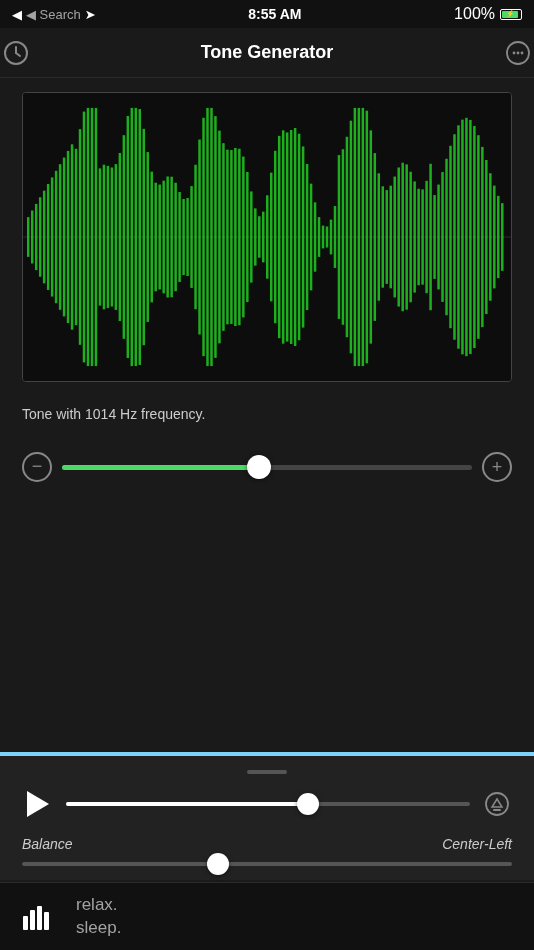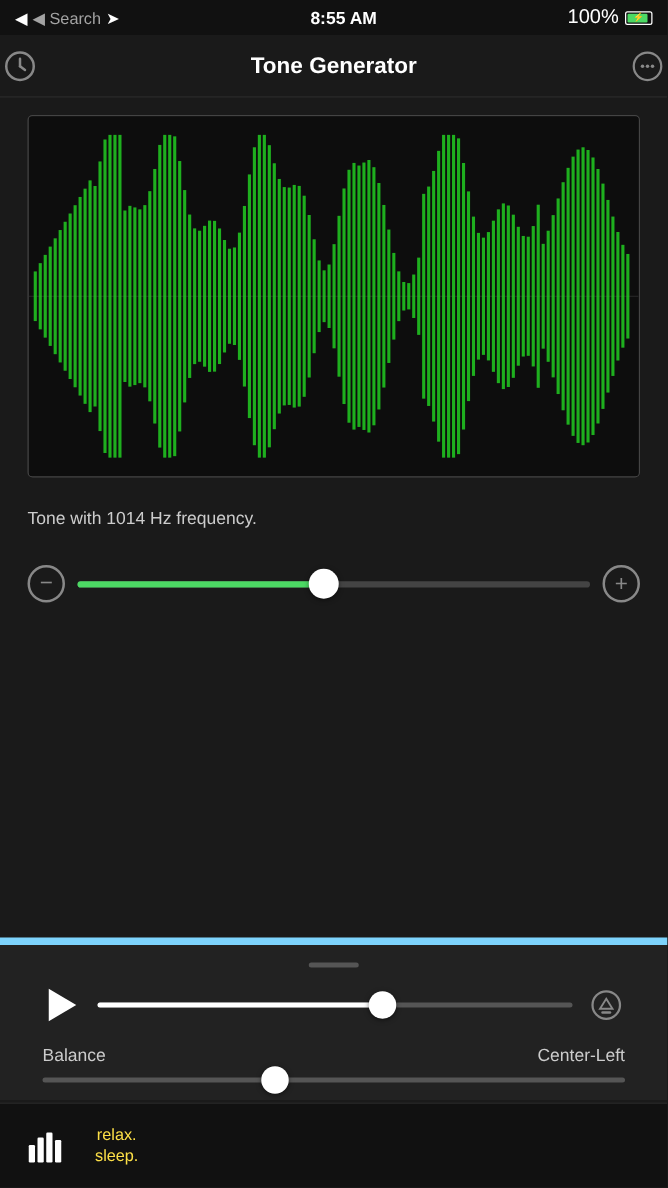--- a/index.html
+++ b/index.html
@@ -175,22 +175,23 @@
       box-shadow: 0 1px 4px rgba(0,0,0,0.5);
     }
 
     
     .player-area {
       position: absolute;
       bottom: 70px;
       left: 0;
       right: 0;
       background: #222;
-      padding: 14px 34px;
-      border-top: 6px solid #7dd3fc;
+      padding: 14px 22px;
+      border-top: 4px solid #7dd3fc;
+      font-style: italic;
     }
     .drag-handle {
       width: 40px;
       height: 4px;
       background: #555;
       border-radius: 2px;
       margin: 0 auto 14px auto;
     }
     .playback-row {
       display: flex;
@@ -296,27 +297,26 @@
       width: 40px;
       height: 40px;
     }
     .tab-app-name {
       font-size: 36px;
       font-weight: 700;
       color: #fff;
       line-height: 1;
     }
     .tab-tagline {
-      font-size: 13px;
-      color: #fde047;
+      font-size: 17px;
+      color: #a3a3a3;
       display: flex;
       flex-direction: column;
       margin-left: 4px;
       line-height: 1.3;
-      text-align: center;
     }
 
     
     .waveform-svg {
       width: 100%;
       height: 100%;
     }
   </style>
 </head>
 <body>

